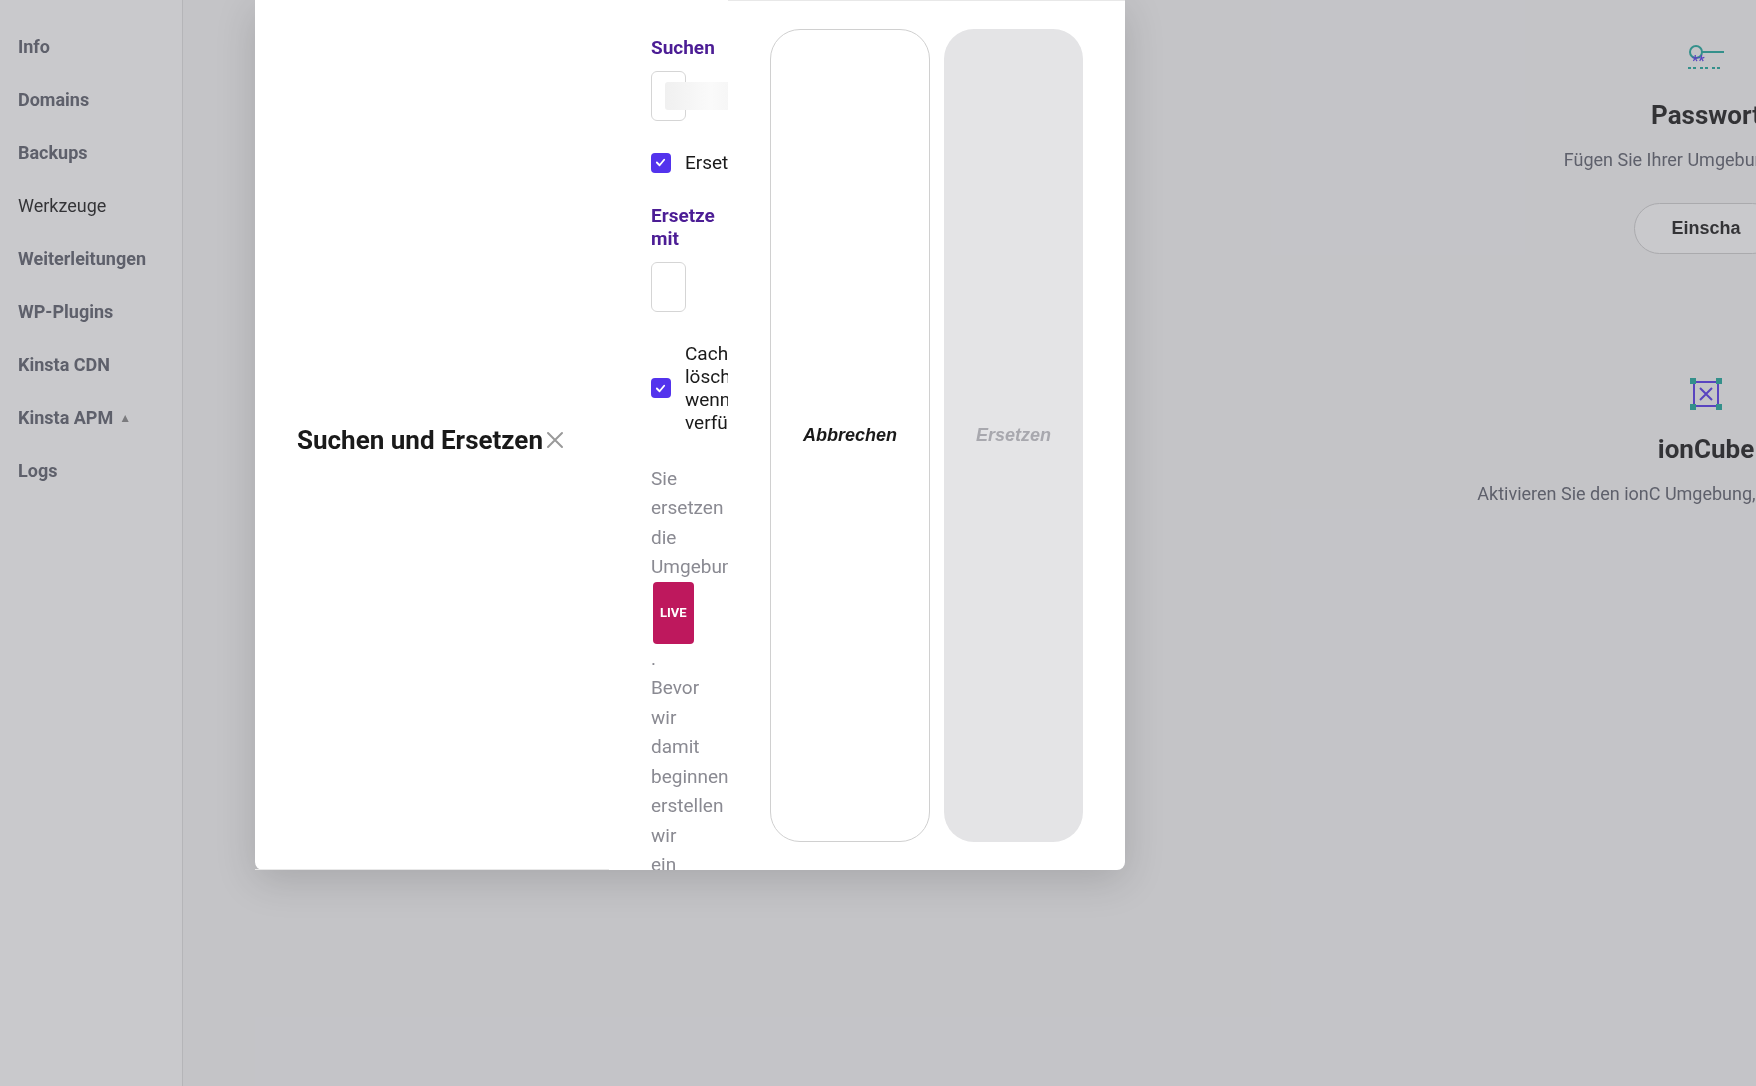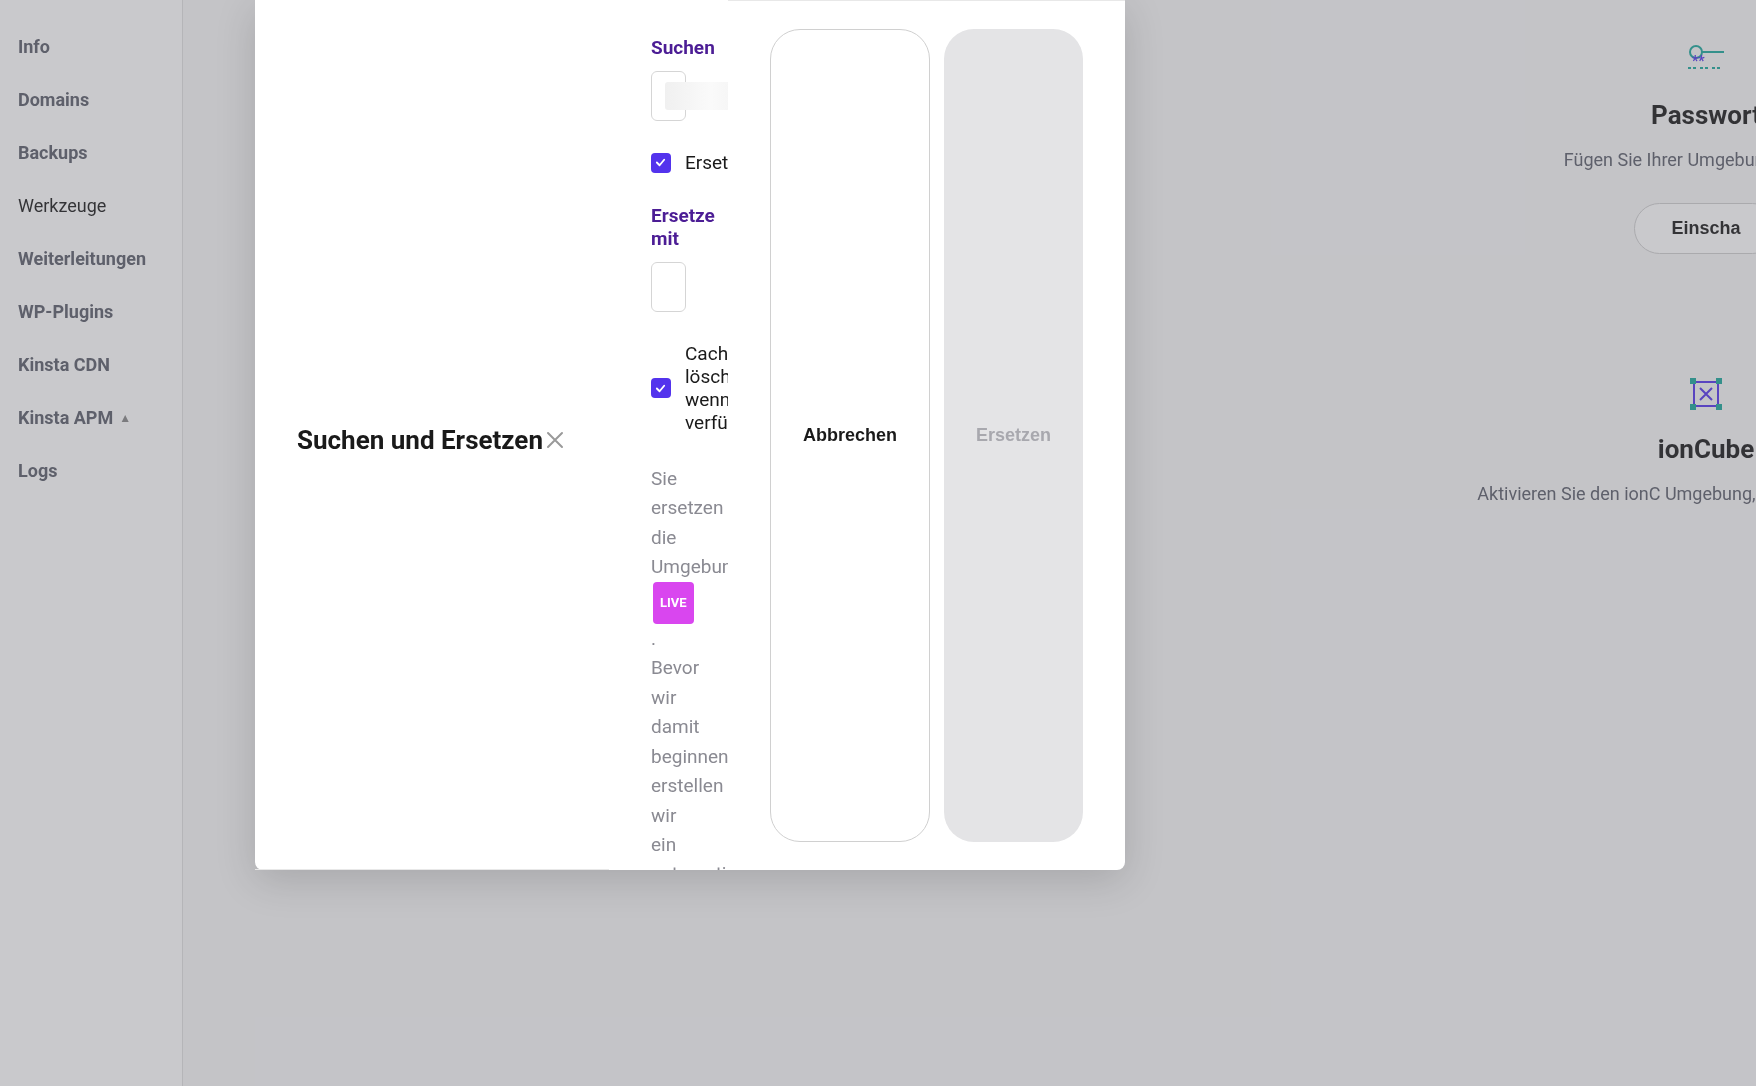--- a/index.html
+++ b/index.html
@@ -225,45 +225,46 @@
     
     .info-text {
       font-size: 19px;
       color: #8a8a92;
       line-height: 1.55;
       margin-top: 20px;
     }
     
     .live-badge {
       display: inline-block;
-      background: #d946ef;
+      background: #be185d;
       color: #ffffff;
       font-size: 13px;
       font-weight: 700;
-      padding: 11px 7px;
+      padding: 21px 7px;
       border-radius: 4px;
       vertical-align: middle;
       margin: 0 2px;
     }
     
     .modal-footer {
       padding: 28px 42px;
       border-top: 1px solid #e8e8e8;
       display: flex;
       justify-content: flex-end;
       gap: 14px;
     }
     
     .btn {
       padding: 14px 32px;
       border-radius: 30px;
       font-size: 18px;
       font-weight: 600;
       cursor: pointer;
       border: none;
+      font-style: italic;
     }
     
     .btn-secondary {
       background: #ffffff;
       border: 1px solid #d0d0d0;
       color: #1a1a1a;
     }
     
     .btn-primary-disabled {
       background: #e4e4e6;

